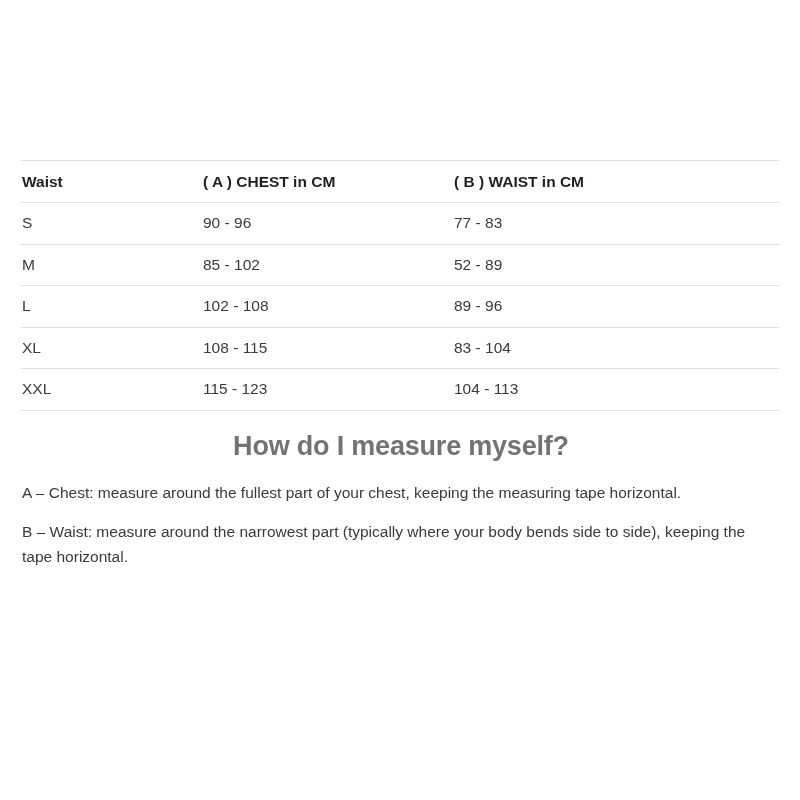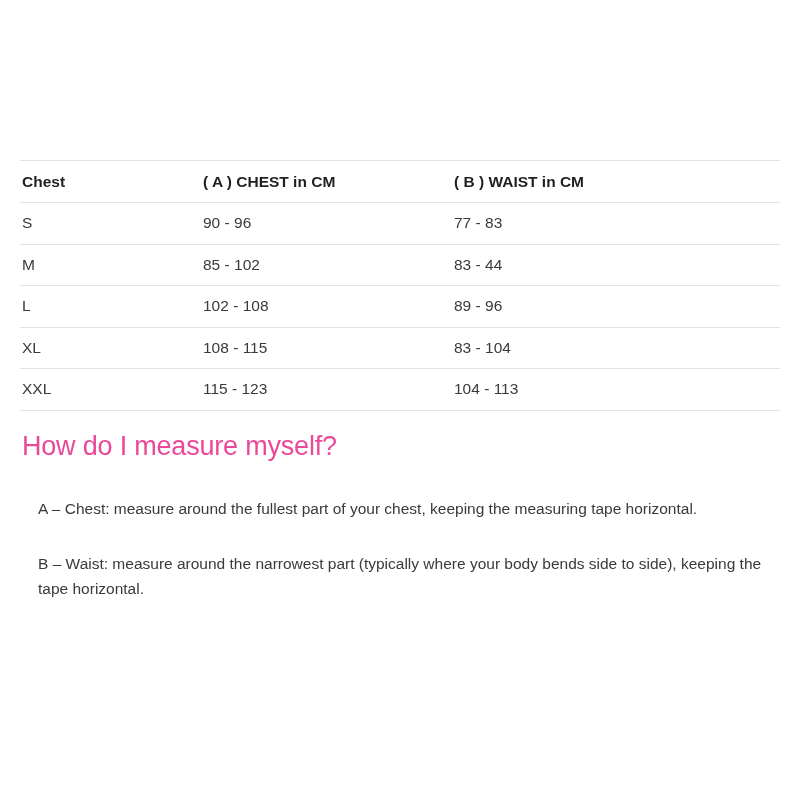--- a/index.html
+++ b/index.html
@@ -65,27 +65,28 @@
     padding-left: 91px;
   }
   table.size-table thead th.th-waist,
   table.size-table tbody td.td-waist {
     padding-left: 2px;
   }
   .heading {
     margin: 0;
     padding: 18px 0 0 2px;
     font-size: 27px;
-    font-weight: normal;
+    font-weight: bold;
     letter-spacing: -0.2px;
-    color: #ec4899;
+    color: #737373;
     line-height: 1.3;
+    text-align: center;
   }
   .para {
-    margin: 16px;
+    margin: 0;
     padding: 16px 0 0 2px;
     font-size: 15.5px;
     line-height: 1.62;
     color: #3a3a3a;
     max-width: 745px;
   }
   .para + .para {
     padding-top: 14px;
   }
 </style>
@@ -96,35 +97,35 @@
   <div class="content">
 
     <table class="size-table">
       <colgroup>
         <col class="c-size">
         <col class="c-chest">
         <col class="c-waist">
       </colgroup>
       <thead>
         <tr>
-          <th class="th-size">Chest</th>
+          <th class="th-size">Waist</th>
           <th class="th-chest">( A ) CHEST in CM</th>
           <th class="th-waist">( B ) WAIST in CM</th>
         </tr>
       </thead>
       <tbody>
         <tr>
           <td class="td-size">S</td>
           <td class="td-chest">90 - 96</td>
           <td class="td-waist">77 - 83</td>
         </tr>
         <tr>
           <td class="td-size">M</td>
           <td class="td-chest">85 - 102</td>
-          <td class="td-waist">83 - 44</td>
+          <td class="td-waist">52 - 89</td>
         </tr>
         <tr>
           <td class="td-size">L</td>
           <td class="td-chest">102 - 108</td>
           <td class="td-waist">89 - 96</td>
         </tr>
         <tr>
           <td class="td-size">XL</td>
           <td class="td-chest">108 - 115</td>
           <td class="td-waist">83 - 104</td>

